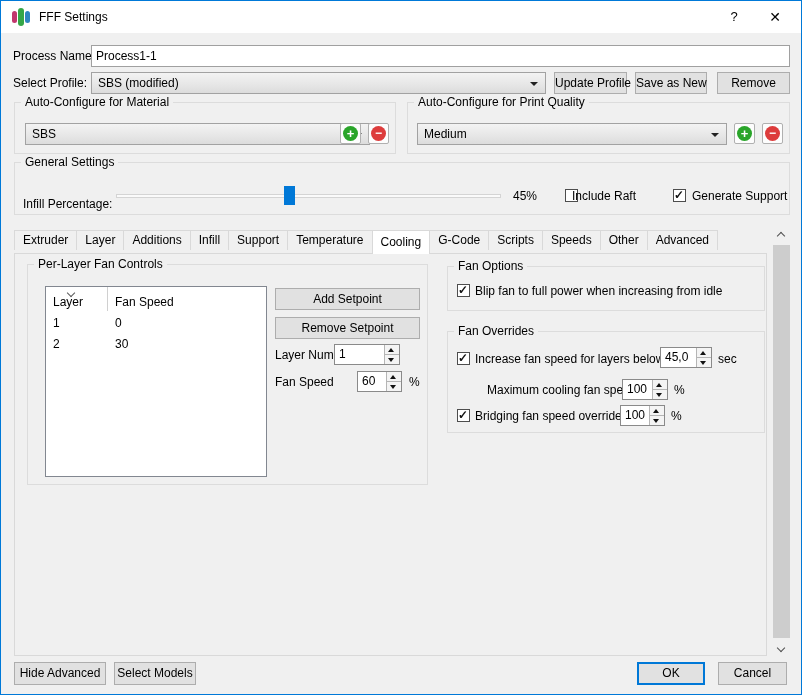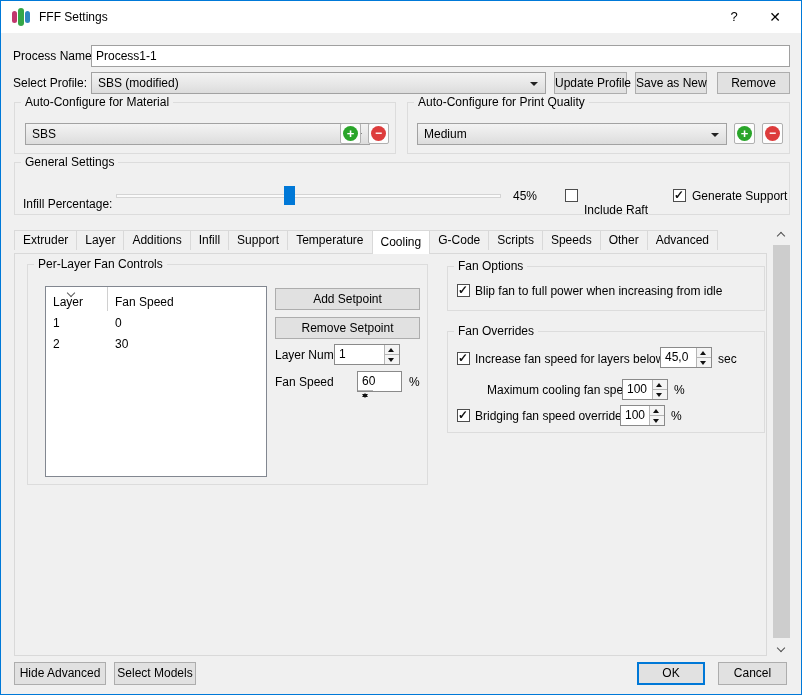--- a/index.html
+++ b/index.html
@@ -158,21 +158,21 @@
   <div class="group" style="left:13px; top:161px; width:776px; height:53px;">
     <span class="legend">General Settings</span>
   </div>
   <span class="lbl" style="left:22px; top:189px;margin-top:8px;">Infill Percentage:</span>
   <div class="slider">
     <div class="slider-track"></div>
     <div class="slider-thumb"></div>
   </div>
   <span class="lbl" style="left:512px; top:189px;">45%</span>
   <span class="cb" style="left:564px; top:188px;"></span>
-  <span class="lbl" style="left:583px; top:189px;margin-top:14px;">Include Raft</span>
+  <span class="lbl" style="left:571px; top:189px;">Include Raft</span>
   <span class="cb checked" style="left:672px; top:188px;"></span>
   <span class="lbl" style="left:691px; top:189px;">Generate Support</span>
 
   <div class="tabs">
     <div class="tab">Extruder</div>
     <div class="tab">Layer</div>
     <div class="tab">Additions</div>
     <div class="tab">Infill</div>
     <div class="tab">Support</div>
     <div class="tab">Temperature</div>
@@ -212,21 +212,21 @@
       <span class="lbl" style="left:247px; top:84px;">Layer Number</span>
       <div class="spin" style="left:306px; top:79px; width:66px;">
         <span class="spin-val">1</span>
         <span class="spin-btns">
           <i class="spin-up"></i>
           <i class="spin-down"></i>
         </span>
       </div>
 
       <span class="lbl" style="left:247px; top:111px;">Fan Speed</span>
-      <div class="spin" style="left:329px; top:106px; width:45px;flex-direction:column;">
+      <div class="spin" style="left:329px; top:106px; width:45px;">
         <span class="spin-val">60</span>
         <span class="spin-btns">
           <i class="spin-up"></i>
           <i class="spin-down"></i>
         </span>
       </div>
       <span class="lbl" style="left:381px; top:111px;">%</span>
     </div>
 
     <div class="group" style="left:432px; top:12px; width:318px; height:45px;padding-left:28px;">

